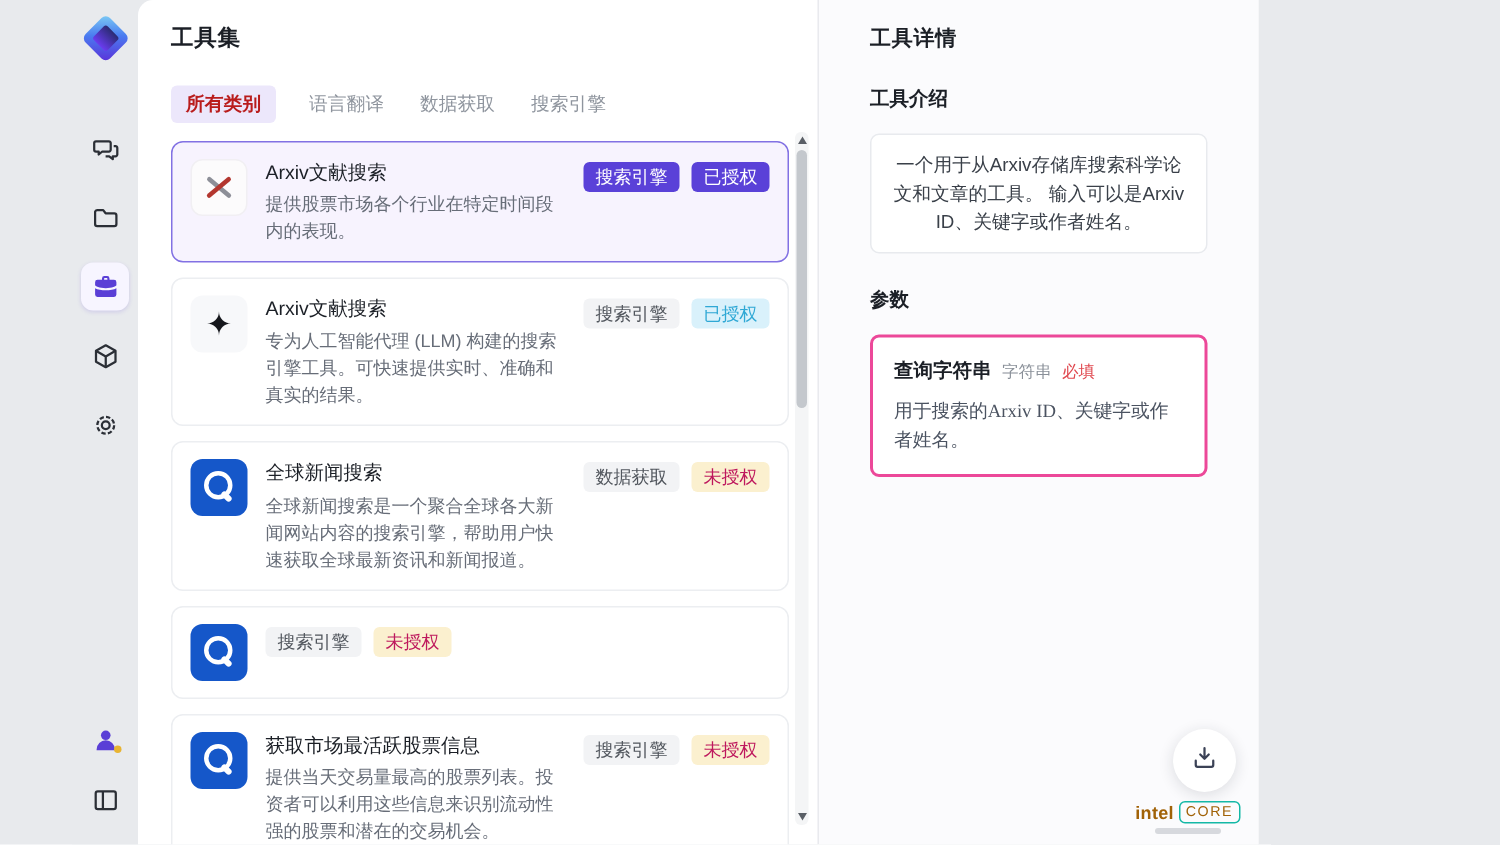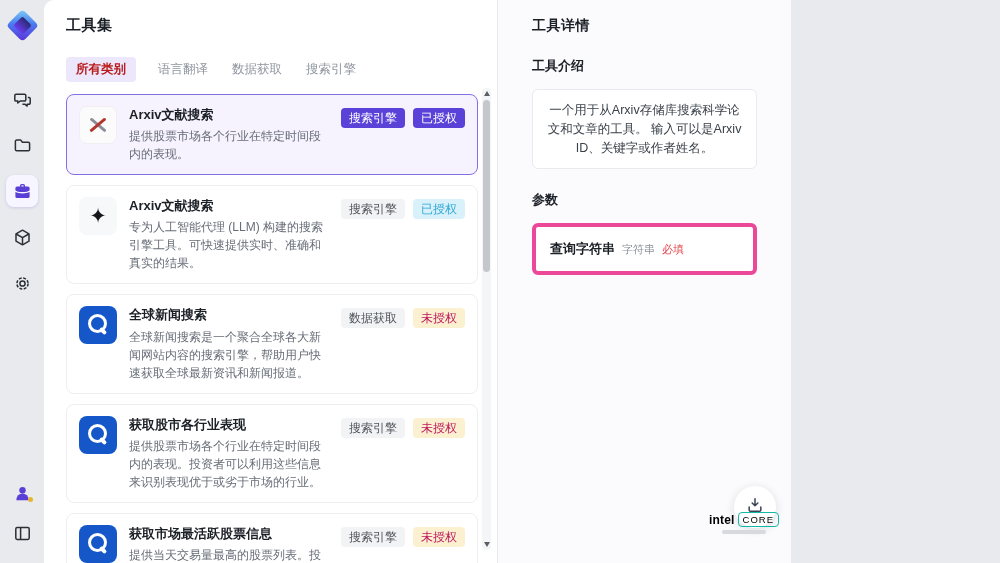--- a/index.html
+++ b/index.html
@@ -1,18 +1,18 @@
 <!DOCTYPE html>
 <html><head>
 <meta charset="utf-8">
 <style>
   * { margin:0; padding:0; box-sizing:border-box; }
   html,body { width:1000px; height:563px; overflow:hidden; }
   body { font-family:"Liberation Sans","DejaVu Sans",sans-serif; background:#e8eaed; color:#1b1f26; }
-  .app { position:relative; width:791px; height:563px; }
+  .app { position:relative; width:791px; height:563px;margin-left:48px; }
 
   
   .rail { position:absolute; left:0; top:0; width:44px; height:563px; background:#e8eaed;
           display:flex; flex-direction:column; align-items:center; }
   .logo { width:27px; height:27px; margin-top:12px; position:relative; }
   .logo .d1 { position:absolute; inset:2px; background:linear-gradient(135deg,#7fd0f5 0%,#4a7bf0 45%,#5b2fd8 100%);
               transform:rotate(45deg); border-radius:4px; }
   .logo .d2 { position:absolute; left:7px; top:7px; width:13px; height:13px;
               background:linear-gradient(180deg,#2a2b72,#6a3cf0); transform:rotate(45deg); border-radius:2px; }
   .rail-icons { margin-top:44px; display:flex; flex-direction:column; gap:14px; align-items:center; }
@@ -43,21 +43,21 @@
   .icon-arxiv::after  { transform:translate(-50%,-50%) rotate(-40deg); background:#b3362f; }
   .icon-tavily { background:#f7f8fa; }
   .icon-tavily::before { content:"\2726"; position:absolute; inset:0; display:flex; align-items:center;
         justify-content:center; font-size:21px; color:#15171c; }
   .icon-bocha { background:#1557c9; }
   .icon-bocha::before { content:""; position:absolute; left:9px; top:8px; width:13px; height:13px;
         border:3.2px solid #fff; border-radius:50%; }
   .icon-bocha::after { content:""; position:absolute; left:22px; top:21px; width:4px; height:8px;
         background:#fff; border-radius:2px; transform:rotate(-45deg); }
   .t-body { flex:1; min-width:0; padding-right:6px; }
-  .t-title { font-size:13px; font-weight:bold; color:#1b1f26; line-height:1.4; }
+  .t-title { font-size:13px; font-weight:normal; color:#1b1f26; line-height:1.4; }
   .t-desc { font-size:12px; color:#676d78; line-height:1.5; margin-top:3px; max-width:252px; }
   .t-badges { flex:none; display:flex; gap:8px; align-items:flex-start; padding-top:2px; }
   .badge { font-size:12px; line-height:1; padding:4px 8px; border-radius:4px; white-space:nowrap; }
   .b-solid { background:#5a41d8; color:#ffffff; }
   .b-type  { background:#f2f3f5; color:#51565d; }
   .b-ok    { background:#d9f1fb; color:#2fa8d5; }
   .b-no    { background:#fbf0cf; color:#be185d; }
 
   
   .vscroll { position:absolute; right:6px; top:88px; width:9px; height:462px; background:#f4f5f6;
@@ -68,33 +68,33 @@
   .vscroll .down { bottom:3px; border-top:5px solid #5a5f66; }
   .vscroll .thumb { position:absolute; left:1px; top:12px; width:7px; height:172px;
              background:#c4c8cd; border-radius:4px; }
 
   
   .detail-pane { flex:1; border-left:1px solid #e9eaee; background:#fbfbfd; padding:17px 34px; }
   .detail-title { font-size:14px; font-weight:bold; letter-spacing:.5px; }
   .section-h { font-size:13px; font-weight:bold; margin-top:22px; }
   .intro-box { margin-top:14px; background:#fff; border:1px solid #e8eaee; border-radius:6px;
                padding:11px 13px; font-size:12.5px; color:#3a4049; line-height:1.5;text-align:center; }
-  .param-card { margin-top:14px; background:#fff; border:4px solid #ec4899; border-radius:6px;
+  .param-card { margin-top:14px; background:#fff; border:2px solid #ec4899; border-radius:6px;
                 padding:13px 14px;font-family:Liberation Serif, serif; }
   .param-head { display:flex; align-items:baseline; gap:7px; }
   .param-name { font-size:13px; font-weight:bold; color:#1b1f26; }
   .param-type { font-size:11px; color:#8a9099; }
   .param-req  { font-size:11px; color:#e0484f; }
   .param-desc { font-size:12.5px; color:#4b5361; margin-top:9px; line-height:1.5; }
 
   
   .dl-btn { position:absolute; right:15px; top:486px; width:42px; height:42px; border-radius:50%;
             background:#fff; box-shadow:0 2px 10px rgba(30,35,50,.14); display:flex; align-items:center;
             justify-content:center; cursor:pointer; }
-  .chip-badge { position:absolute; right:12px; top:512px; text-align:center; color:#000000; }
+  .chip-badge { position:absolute; right:12px; top:534px; text-align:center; color:#a16207; }
   .chip-line1 { font-size:12px; display:flex; align-items:center; gap:3px; justify-content:center; }
   .chip-intel { font-weight:bold; letter-spacing:.2px; }
   .chip-core { font-size:9.5px; border:1px solid #14b8a6; border-radius:4px; padding:1px 4px; letter-spacing:1px; }
   .chip-sub { margin:3px auto 0; width:44px; height:4px; background:#d7d9de; border-radius:2px; }
 </style>
 </head>
 <body>
 
 <div class="app">
 
@@ -207,24 +207,20 @@
       <div class="t-desc">全球新闻搜索是一个聚合全球各大新闻网站内容的搜索引擎，帮助用户快速获取全球最新资讯和新闻报道。</div>
     </div>
     <div class="t-badges">
       <span class="badge badge-cat b-type">数据获取</span>
       <span class="badge badge-auth b-no">未授权</span>
     </div>
   </div>
 
   <div class="card">
     <div class="t-icon icon-bocha"></div>
-    <div class="t-body">
-      <div class="t-title">获取股市各行业表现</div>
-      <div class="t-desc">提供股票市场各个行业在特定时间段内的表现。投资者可以利用这些信息来识别表现优于或劣于市场的行业。</div>
-    </div>
     <div class="t-badges">
       <span class="badge badge-cat b-type">搜索引擎</span>
       <span class="badge badge-auth b-no">未授权</span>
     </div>
   </div>
 
   <div class="card">
     <div class="t-icon icon-bocha"></div>
     <div class="t-body">
       <div class="t-title">获取市场最活跃股票信息</div>
@@ -248,20 +244,21 @@
       <div class="detail-title">工具详情</div>
       <div class="section-h">工具介绍</div>
       <div class="intro-box">一个用于从Arxiv存储库搜索科学论文和文章的工具。 输入可以是Arxiv ID、关键字或作者姓名。</div>
       <div class="section-h">参数</div>
       <div class="param-card">
         <div class="param-head">
           <span class="param-name">查询字符串</span>
           <span class="param-type">字符串</span>
           <span class="param-req">必填</span>
         </div>
+        <div class="param-desc">用于搜索的Arxiv ID、关键字或作者姓名。</div>
       </div>
     </div>
   </div>
 
   <div class="dl-btn">
     <span>
       <svg width="20" height="20" viewBox="0 0 24 24" fill="none" stroke="#3b4256" stroke-width="1.8" stroke-linecap="round" stroke-linejoin="round">
         <path d="M12 4.5v8.5m0 0-3.4-3.4M12 13l3.4-3.4"></path>
         <path d="M5 14.5V18a1.5 1.5 0 0 0 1.5 1.5h11A1.5 1.5 0 0 0 19 18v-3.5"></path>
       </svg>

